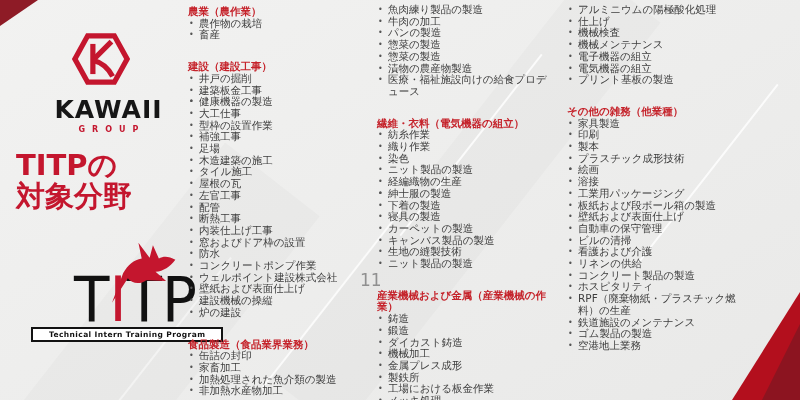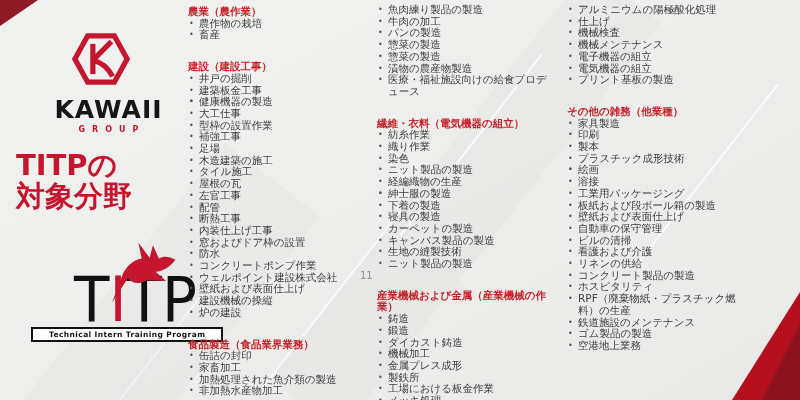--- a/index.html
+++ b/index.html
@@ -38,21 +38,21 @@
   .col{position:absolute;top:4px;}
   #col1{left:188px;width:184px;top:6px;}
   #col2{left:377px;width:172px;}
   #col3{left:567px;width:180px;}
   .section{margin-top:20px;}
   .section.first{margin-top:0;}
   .sec-title{color:#c5232b;font-weight:700;font-size:10.5px;line-height:11.7px;}
   ul.items{list-style:none;margin:0;padding:0;}
   ul.items li{position:relative;padding-left:11px;font-size:10.5px;line-height:11.7px;color:#3d3d3d;}
   .blt{position:absolute;left:1px;top:0;font-size:8px;line-height:11.7px;color:#555;}
-  .pagenum{position:absolute;left:360px;top:270px;font-size:10px;color:#909090;}
+  .pagenum{position:absolute;left:360px;top:270px;font-size:17px;color:#909090;}
 </style>
 </head>
 <body>
 
 <div class="stage">
 
   <div class="db" style="left:420px;top:-60px;width:90px;height:520px;"></div>
   <div class="db" style="left:40px;top:120px;width:120px;height:560px;"></div>
   <div class="dl" style="left:470px;top:30px;height:230px;"></div>
   <div class="dl" style="left:330px;top:180px;height:240px;"></div>

